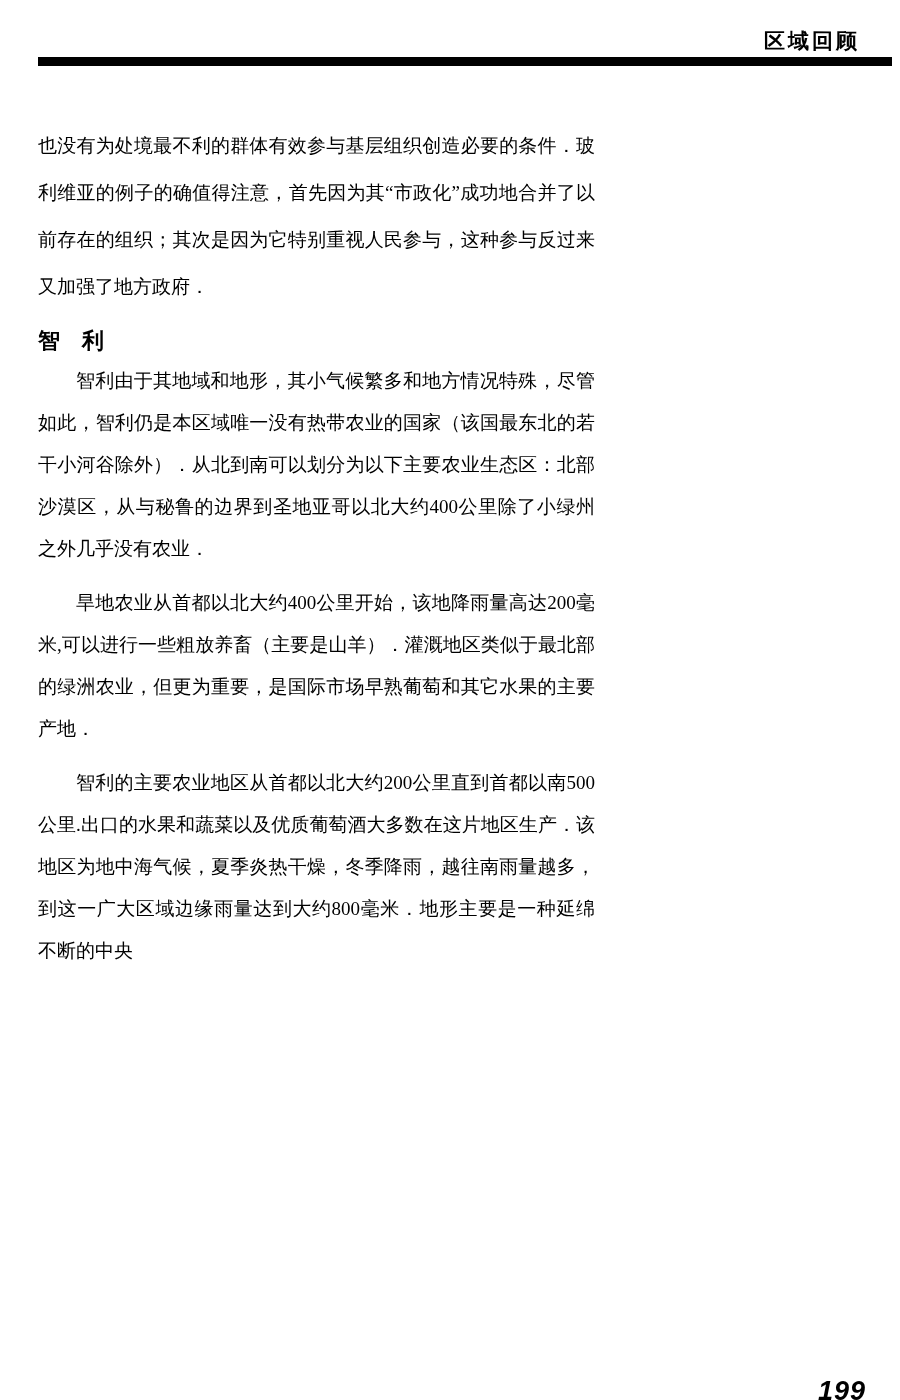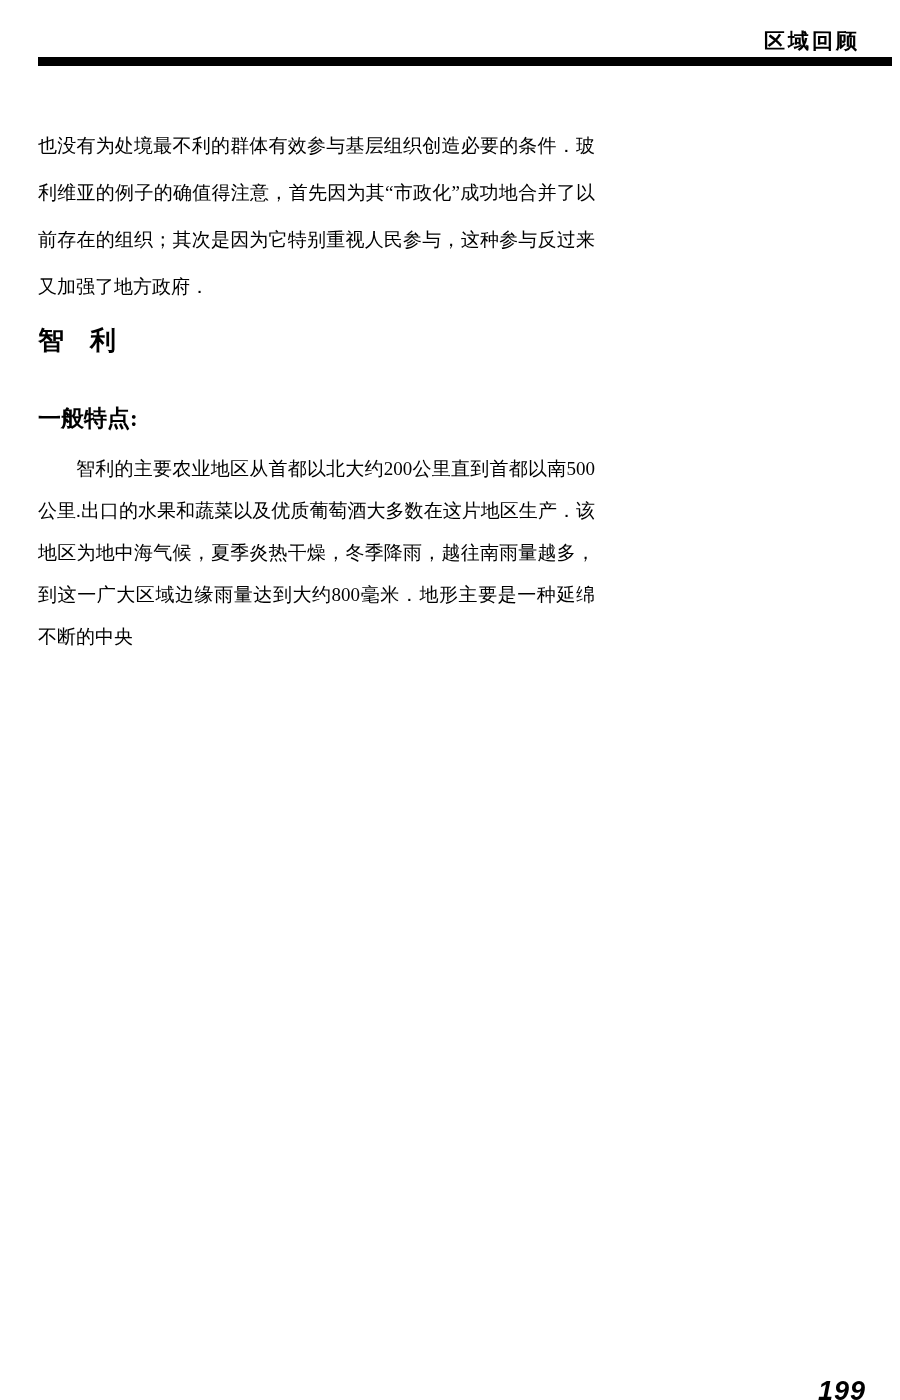--- a/index.html
+++ b/index.html
@@ -46,21 +46,21 @@
     text-align: justify;
     text-indent: 2em;
     margin: 0 0 12px 0;
     word-break: break-all;
   }
   .continuation {
     text-indent: 0;
     line-height: 47px;
   }
   .section-title {
-    font-size: 26px;
+    font-size: 22px;
     font-weight: bold;
     line-height: 38px;
     margin: 12px 0 0 0;
   }
   .subsection-title {
     font-size: 23px;
     font-weight: bold;
     line-height: 30px;
     margin: 44px 0 14px 0;
   }
@@ -84,24 +84,25 @@
   <div class="running-header">区域回顾</div>
 
   <div class="header-rule"></div>
 
   <div class="content">
 
     <p class="body-par continuation">也没有为处境最不利的群体有效参与基层组织创造必要的条件．玻利维亚的例子的确值得注意，首先因为其“市政化”成功地合并了以前存在的组织；其次是因为它特别重视人民参与，这种参与反过来又加强了地方政府．</p>
 
     <h1 class="section-title">智　利</h1>
 
-    <h2 class="subsection-title">一般特点:</h2>
 
 
+    <p class="body-par">智利由于其地域和地形，其小气候繁多和地方情况特殊，尽管如此，智利仍是本区域唯一没有热带农业的国家（该国最东北的若干小河谷除外）．从北到南可以划分为以下主要农业生态区：北部沙漠区，从与秘鲁的边界到圣地亚哥以北大约400公里除了小绿州之外几乎没有农业．</p>
 
+    <p class="body-par">旱地农业从首都以北大约400公里开始，该地降雨量高达200毫米,可以进行一些粗放养畜（主要是山羊）．灌溉地区类似于最北部的绿洲农业，但更为重要，是国际市场早熟葡萄和其它水果的主要产地．</p>
 
     <p class="body-par">智利的主要农业地区从首都以北大约200公里直到首都以南500公里.出口的水果和蔬菜以及优质葡萄酒大多数在这片地区生产．该地区为地中海气候，夏季炎热干燥，冬季降雨，越往南雨量越多，到这一广大区域边缘雨量达到大约800毫米．地形主要是一种延绵不断的中央</p>
 
   </div>
 
   <div class="page-number">199</div>
 
 </div>
 
 </body></html>

